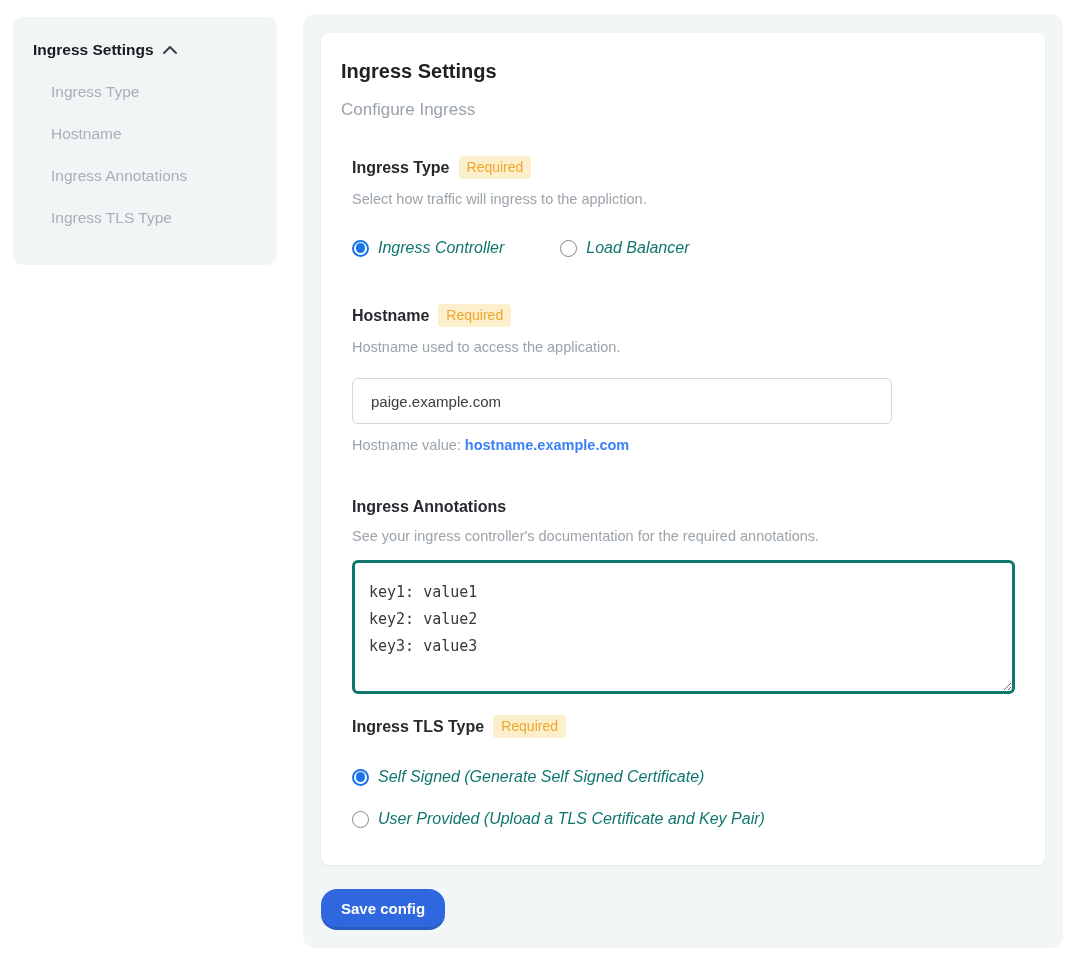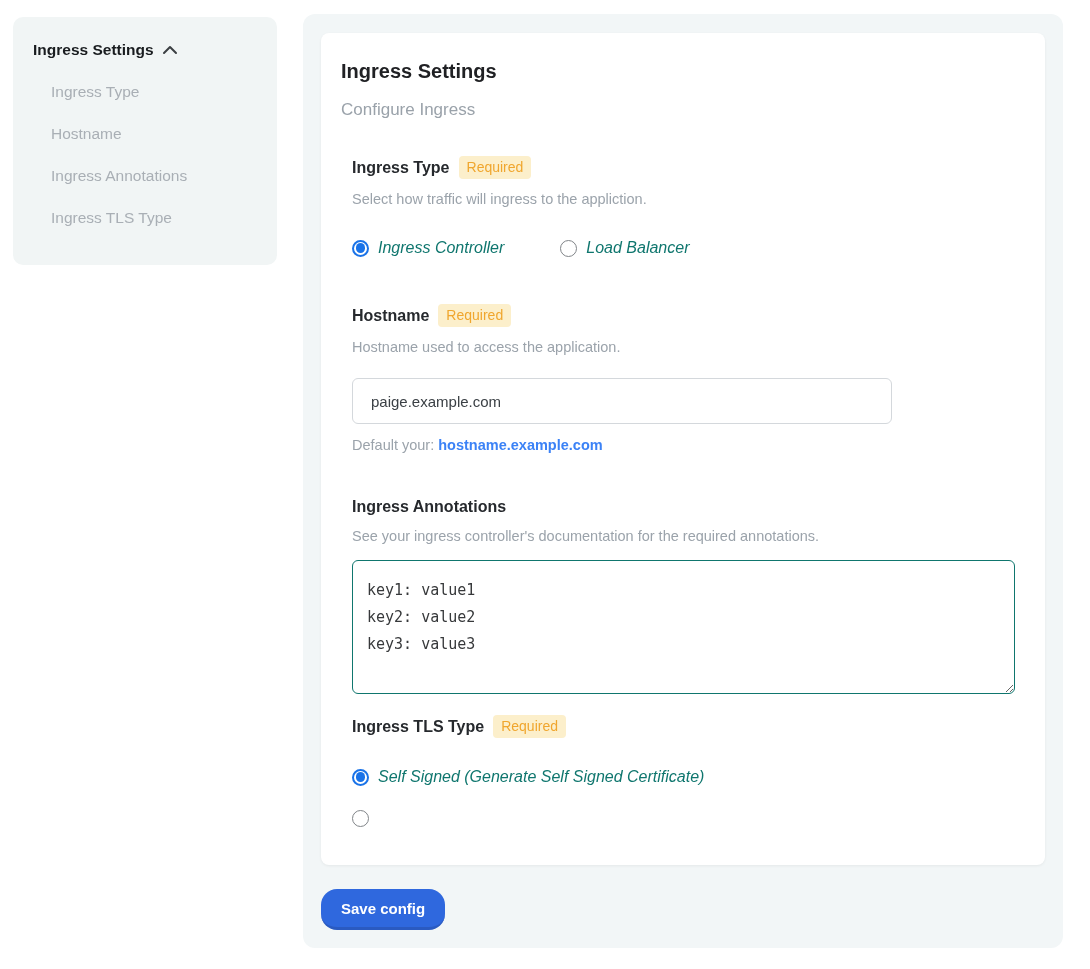--- a/index.html
+++ b/index.html
@@ -88,21 +88,21 @@
     font-family: "Liberation Sans", sans-serif;
     background: #fff; outline: none; display: block;
   }
   .default-line { margin-top: 13px; font-size: 14.5px; color: #9ba3ab; }
   .default-line b { color: #3b82f6; font-weight: 700; }
 
   
   .annotations-area {
     margin-top: 16px;
     width: 663px; height: 134px;
-    border: 1px solid #0f766e; border-radius: 6px;
+    border: 3px solid #0f766e; border-radius: 6px;
     padding: 16px 14px;
     font-family: "DejaVu Sans Mono", monospace;
     font-size: 15px; line-height: 27px; color: #37393b;
     resize: both; outline: none; display: block; background: #fff;
   }
 
   .radio-stack { margin-top: 30px; }
   .radio-stack .radio-option { margin-bottom: 24px; }
 
   .spacer-36 { height: 36px; }
@@ -175,21 +175,21 @@
       <div class="spacer-47"></div>
 
       <div class="section">
         <div class="label-row">
           <span class="section-label">Hostname</span>
           <span class="badge">Required</span>
         </div>
         <div class="section-desc">Hostname used to access the application.</div>
         <input class="text-input" type="text" value="paige.example.com" style="">
         <div class="default-line">
-          <span>Default your:</span>
+          <span>Hostname value:</span>
           <b>hostname.example.com</b>
         </div>
       </div>
 
       <div class="spacer-45"></div>
 
       <div class="section">
         <div class="label-row">
           <span class="section-label">Ingress Annotations</span>
         </div>
@@ -206,20 +206,21 @@
           <span class="section-label">Ingress TLS Type</span>
           <span class="badge">Required</span>
         </div>
         <div class="radio-stack">
           <div class="radio-option">
             <span class="radio selected"></span>
             <span class="radio-label">Self Signed (Generate Self Signed Certificate)</span>
           </div>
           <div class="radio-option">
             <span class="radio"></span>
+            <span class="radio-label">User Provided (Upload a TLS Certificate and Key Pair)</span>
           </div>
         </div>
       </div>
     </div>
   </section>
 
   <button class="save-btn">Save config</button>
 </main>
 
 </body></html>

